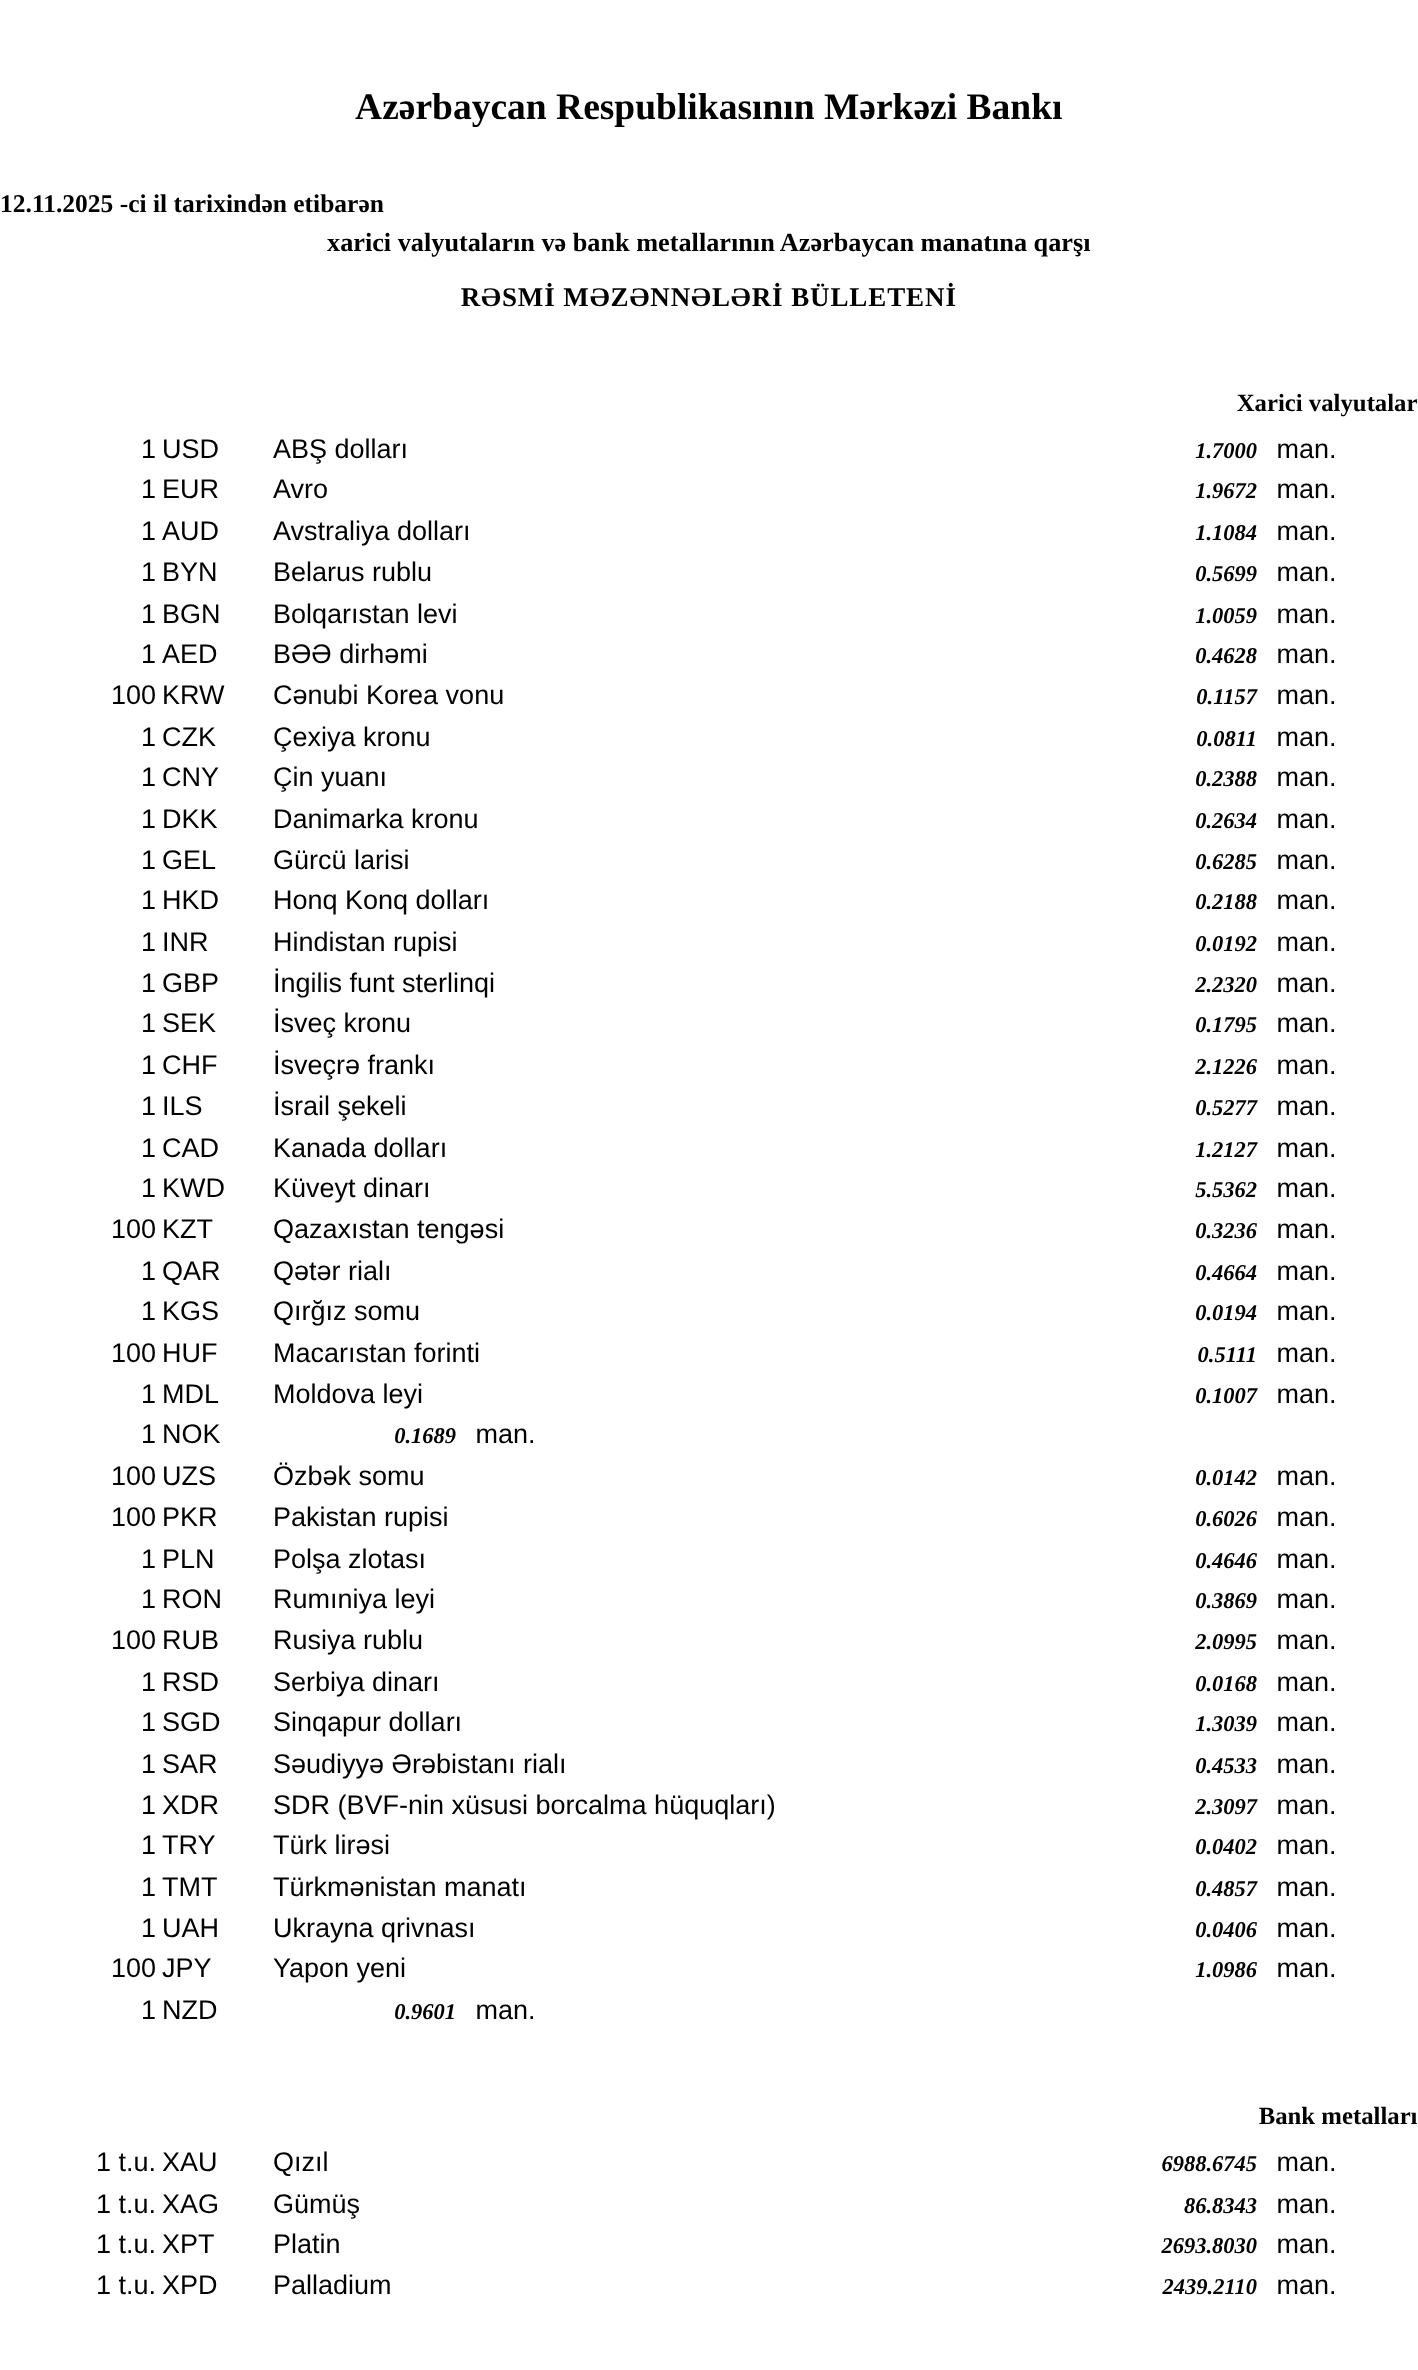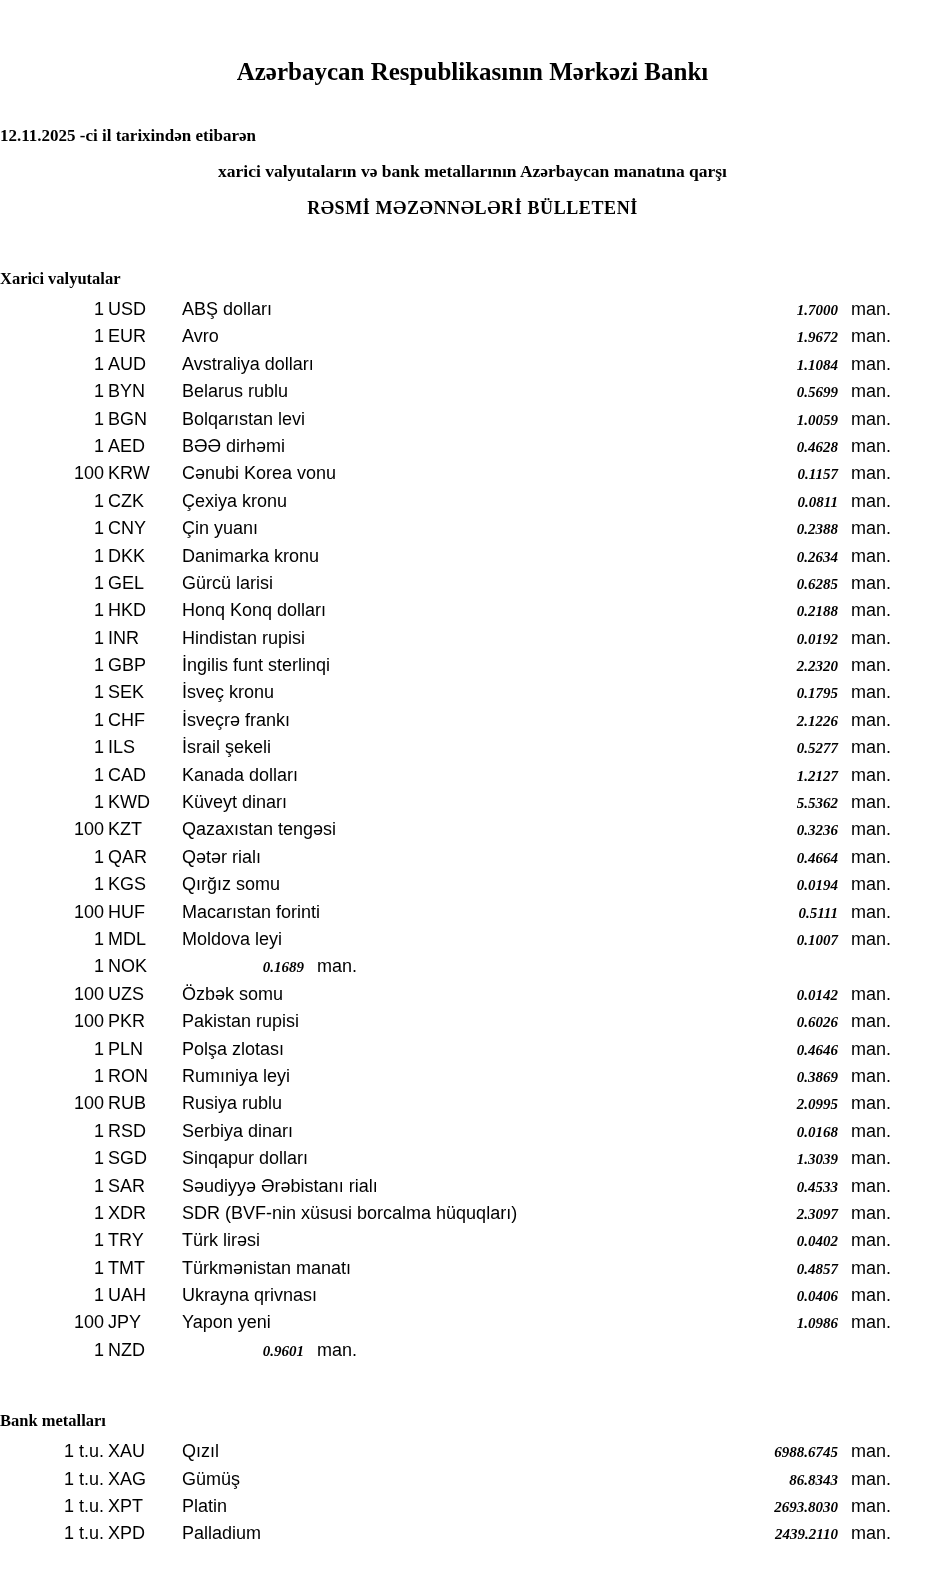--- a/index.html
+++ b/index.html
@@ -25,35 +25,35 @@
     font-weight: bold;
     font-size: 17px;
     text-align: left;
     margin-top: 40px;
   }
   .subtitle {
     font-family: "Liberation Serif", serif;
     font-weight: bold;
     font-size: 17.5px;
     text-align: center;
-    margin-top: 15px;
+    margin-top: 5px;
   }
   .bulletin {
     font-family: "Liberation Serif", serif;
     font-weight: bold;
     font-size: 18px;
     text-align: center;
     margin-top: 16px;
     letter-spacing: 0.6px;
   }
   .section-title {
     font-family: "Liberation Serif", serif;
     font-weight: bold;
     font-size: 16.5px;
-    text-align: left;
+    text-align: right;
   }
   .currencies-title { margin-top: 50px; margin-bottom: 10px; }
   .metals-title { margin-top: 44px; margin-bottom: 10px; }
 
   .rows {
     padding-left: 30px;
     padding-right: 45px;
   }
   .row {
     display: flex;

